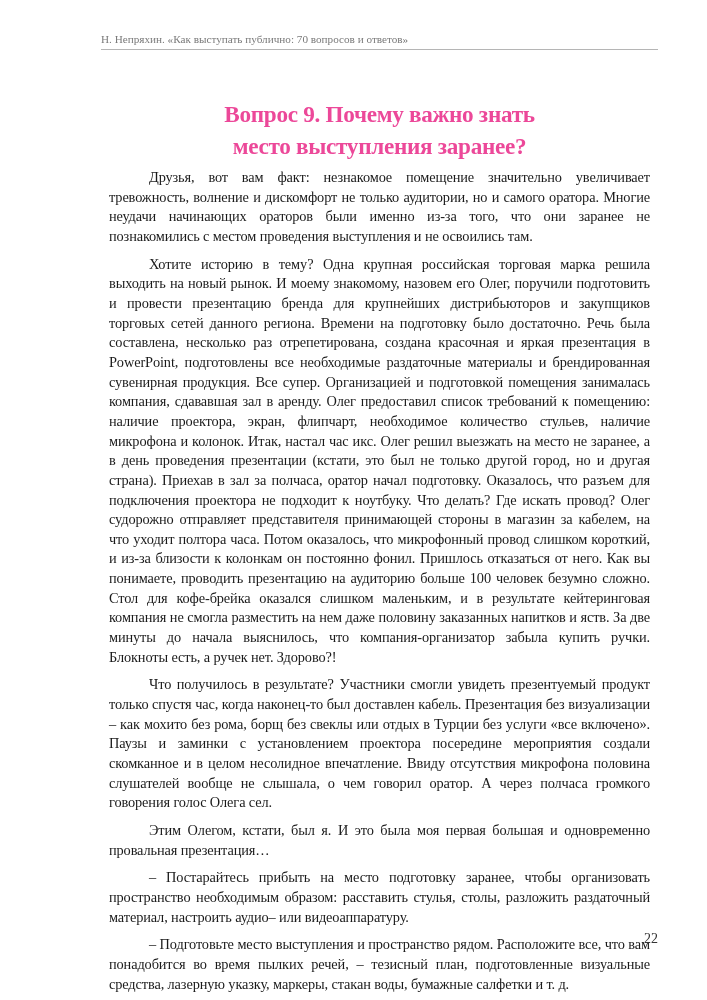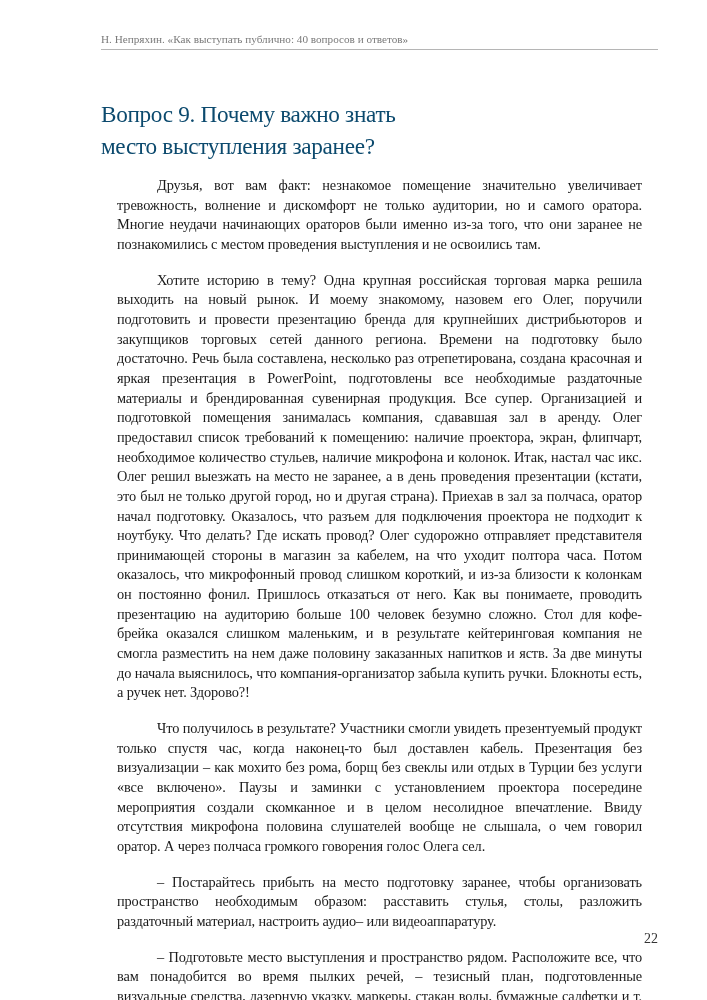--- a/index.html
+++ b/index.html
@@ -31,67 +31,69 @@
       top: 49px;
       width: 557px;
       height: 0;
       border-top: 1px solid #b5b5b5;
     }
     .chapter-title {
       position: absolute;
       left: 101px;
       top: 98px;
       width: 557px;
+      text-align: center;
       font-family: "Liberation Serif", "DejaVu Serif", serif;
-      font-weight: normal;
+      font-weight: bold;
       font-size: 23.2px;
       line-height: 32px;
-      color: #0c4a6e;
+      color: #ec4899;
       letter-spacing: -0.3px;
       margin: 0;
     }
     .chapter-title span { display: block; }
     .body-text {
       position: absolute;
       left: 101px;
       top: 160px;
       width: 557px;
       font-size: 14.35px;
       line-height: 19.65px;
       text-align: justify;
       color: #1a1a1a;
       letter-spacing: -0.12px;
     }
     .body-text p {
-      margin: 16px;
+      margin: 8px;
       text-indent: 40px;
     }
     .page-number {
       position: absolute;
       left: 620px;
       top: 931px;
       width: 38px;
       text-align: right;
       font-size: 14px;
       color: #333333;
     }
   </style>
 </head>
 <body>
 
-<div class="running-header">Н.  Непряхин.  «Как выступать публично: 40 вопросов и ответов»</div>
+<div class="running-header">Н.  Непряхин.  «Как выступать публично: 70 вопросов и ответов»</div>
 <div class="header-rule"></div>
 
 <h1 class="chapter-title">
   <span>Вопрос 9. Почему важно знать</span>
   <span>место выступления заранее?</span>
 </h1>
 
 <div class="body-text">
   <p>Друзья, вот вам факт: незнакомое помещение значительно увеличивает тревожность, волнение и дискомфорт не только аудитории, но и самого оратора. Многие неудачи начинающих ораторов были именно из-за того, что они заранее не познакомились с местом проведения выступления и не освоились там.</p>
   <p>Хотите историю в тему? Одна крупная российская торговая марка решила выходить на новый рынок. И моему знакомому, назовем его Олег, поручили подготовить и провести презентацию бренда для крупнейших дистрибьюторов и закупщиков торговых сетей данного региона. Времени на подготовку было достаточно. Речь была составлена, несколько раз отрепетирована, создана красочная и яркая презентация в PowerPoint, подготовлены все необходимые раздаточные материалы и брендированная сувенирная продукция. Все супер. Организацией и подготовкой помещения занималась компания, сдававшая зал в аренду. Олег предоставил список требований к помещению: наличие проектора, экран, флипчарт, необходимое количество стульев, наличие микрофона и колонок. Итак, настал час икс. Олег решил выезжать на место не заранее, а в день проведения презентации (кстати, это был не только другой город, но и другая страна). Приехав в зал за полчаса, оратор начал подготовку. Оказалось, что разъем для подключения проектора не подходит к ноутбуку. Что делать? Где искать провод? Олег судорожно отправляет представителя принимающей стороны в магазин за кабелем, на что уходит полтора часа. Потом оказалось, что микрофонный провод слишком короткий, и из-за близости к колонкам он постоянно фонил. Пришлось отказаться от него. Как вы понимаете, проводить презентацию на аудиторию больше 100 человек безумно сложно. Стол для кофе-брейка оказался слишком маленьким, и в результате кейтеринговая компания не смогла разместить на нем даже половину заказанных напитков и яств. За две минуты до начала выяснилось, что компания-организатор забыла купить ручки. Блокноты есть, а ручек нет. Здорово?!</p>
   <p>Что получилось в результате? Участники смогли увидеть презентуемый продукт только спустя час, когда наконец-то был доставлен кабель. Презентация без визуализации – как мохито без рома, борщ без свеклы или отдых в Турции без услуги «все включено». Паузы и заминки с установлением проектора посередине мероприятия создали скомканное и в целом несолидное впечатление. Ввиду отсутствия микрофона половина слушателей вообще не слышала, о чем говорил оратор. А через полчаса громкого говорения голос Олега сел.</p>
+  <p>Этим Олегом, кстати, был я. И это была моя первая большая и одновременно провальная презентация…</p>
   <p>– Постарайтесь прибыть на место подготовку заранее, чтобы организовать пространство необходимым образом: расставить стулья, столы, разложить раздаточный материал, настроить аудио– или видеоаппаратуру.</p>
   <p>– Подготовьте место выступления и пространство рядом. Расположите все, что вам понадобится во время пылких речей, – тезисный план, подготовленные визуальные средства, лазерную указку, маркеры, стакан воды, бумажные салфетки и т. д.</p>
 
 </div>
 
 <div class="page-number">22</div>
 
 </body></html>

